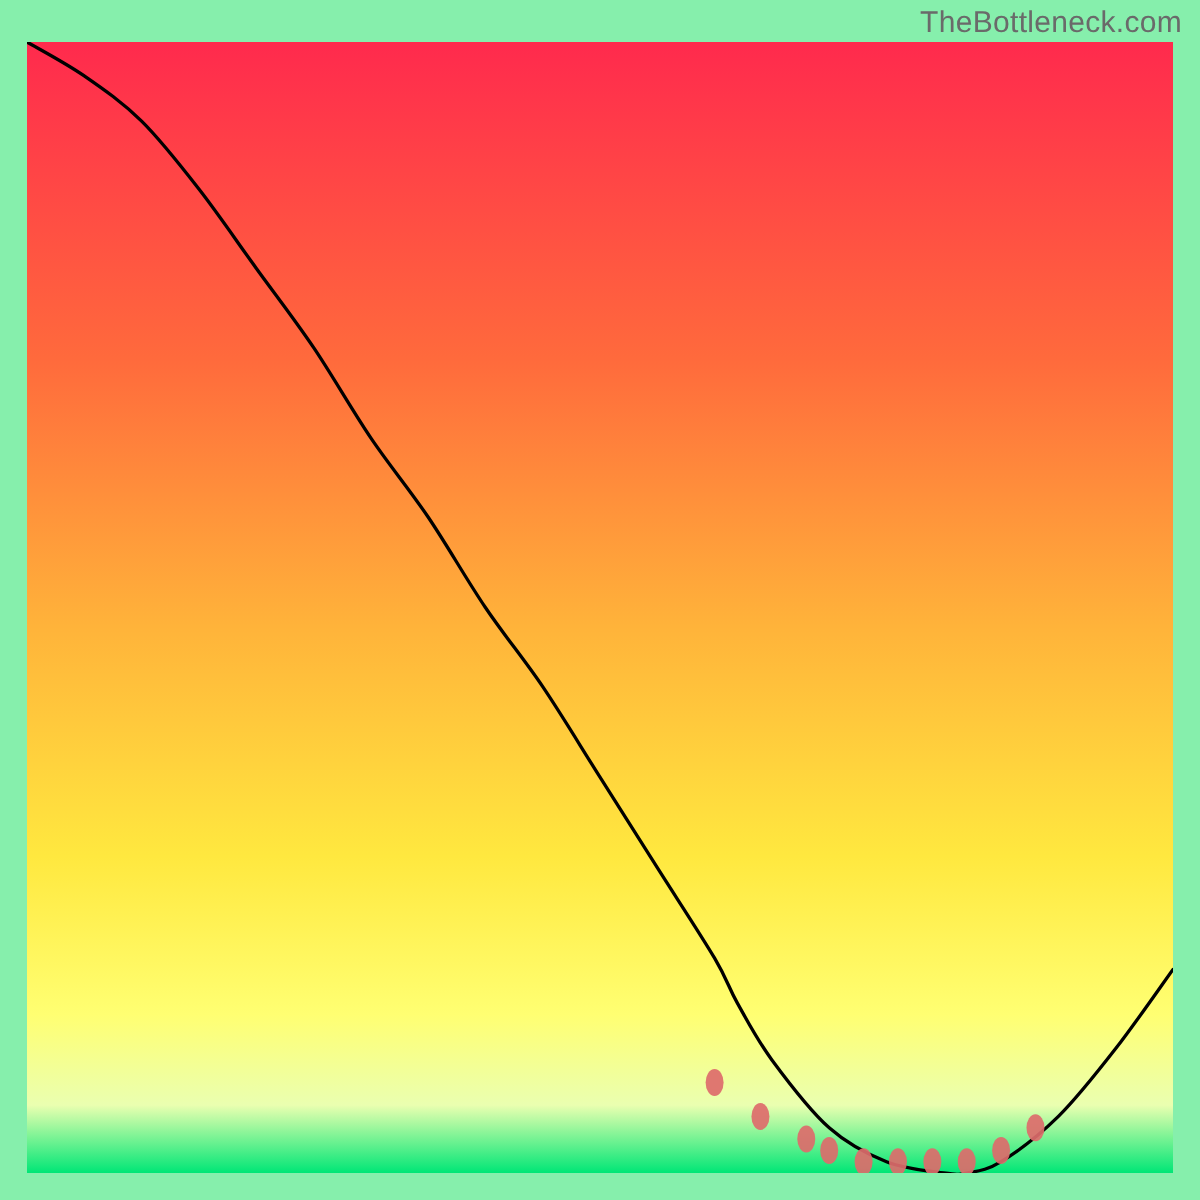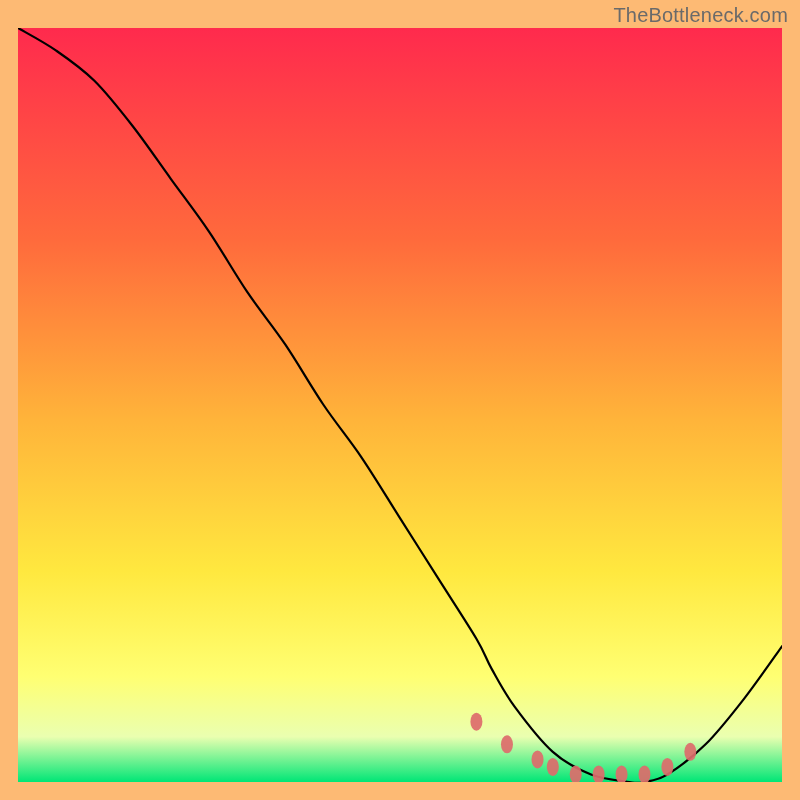--- a/index.html
+++ b/index.html
@@ -7,21 +7,21 @@
     padding: 0;
     width: 800px;
     height: 800px;
     overflow: hidden;
     font-family: Arial, Helvetica, sans-serif;
   }
   .chart-wrap {
     position: relative;
     width: 800px;
     height: 800px;
-    background: #fdba74;
+    background: #86efac;
   }
   .attribution {
     position: absolute;
     top: 4px;
     right: 12px;
     font-size: 20px;
     color: #6a6a6a;
     font-weight: 500;
     letter-spacing: 0.2px;
   }

